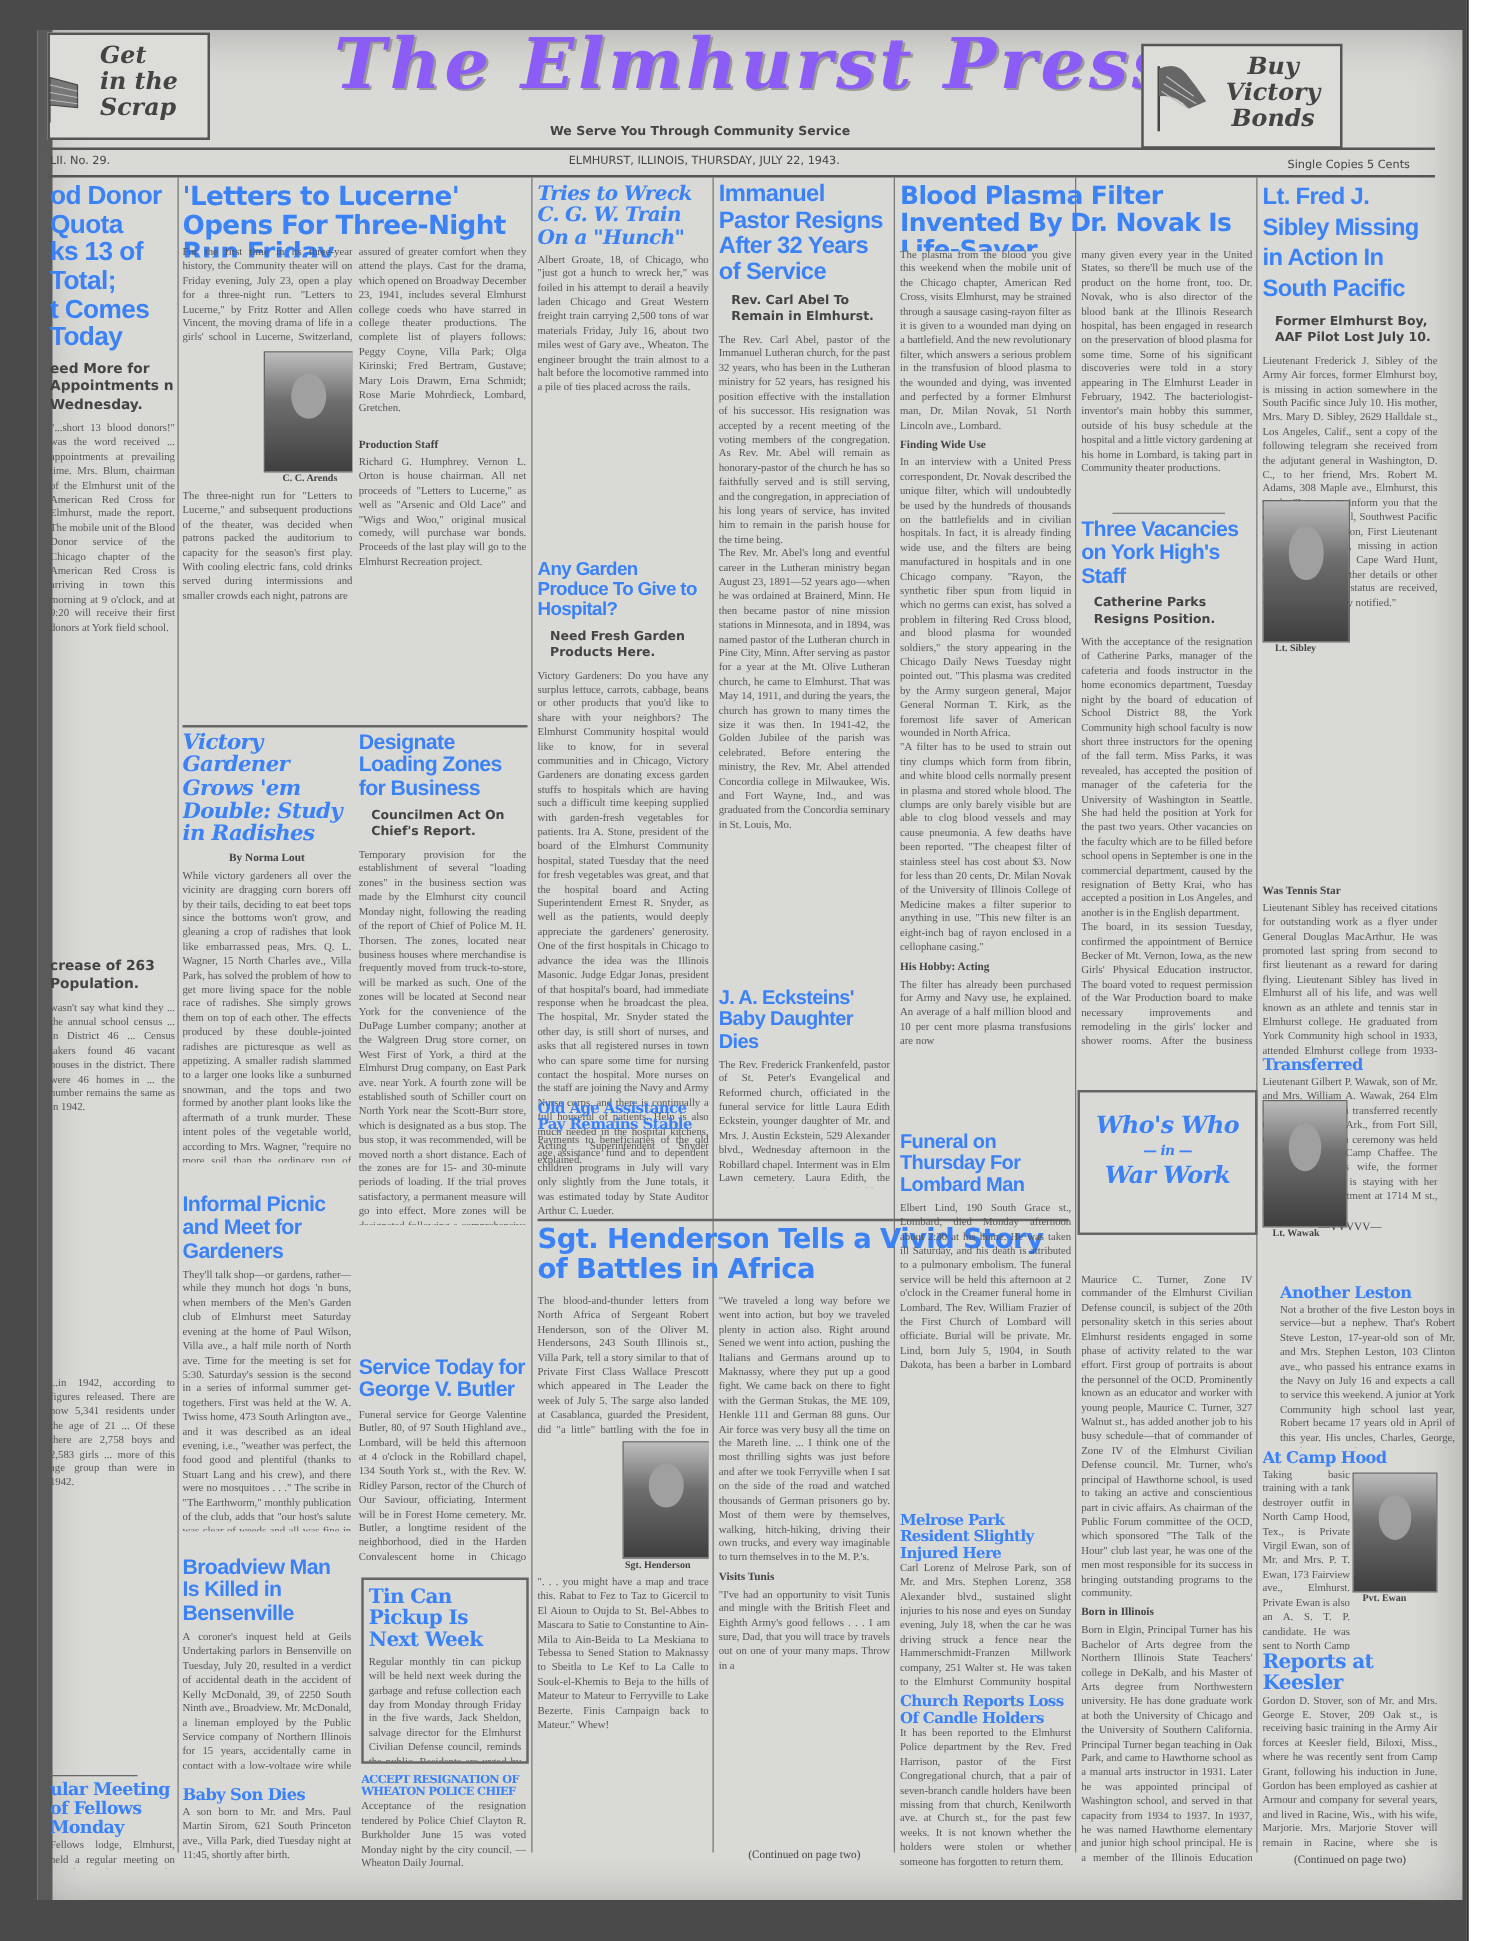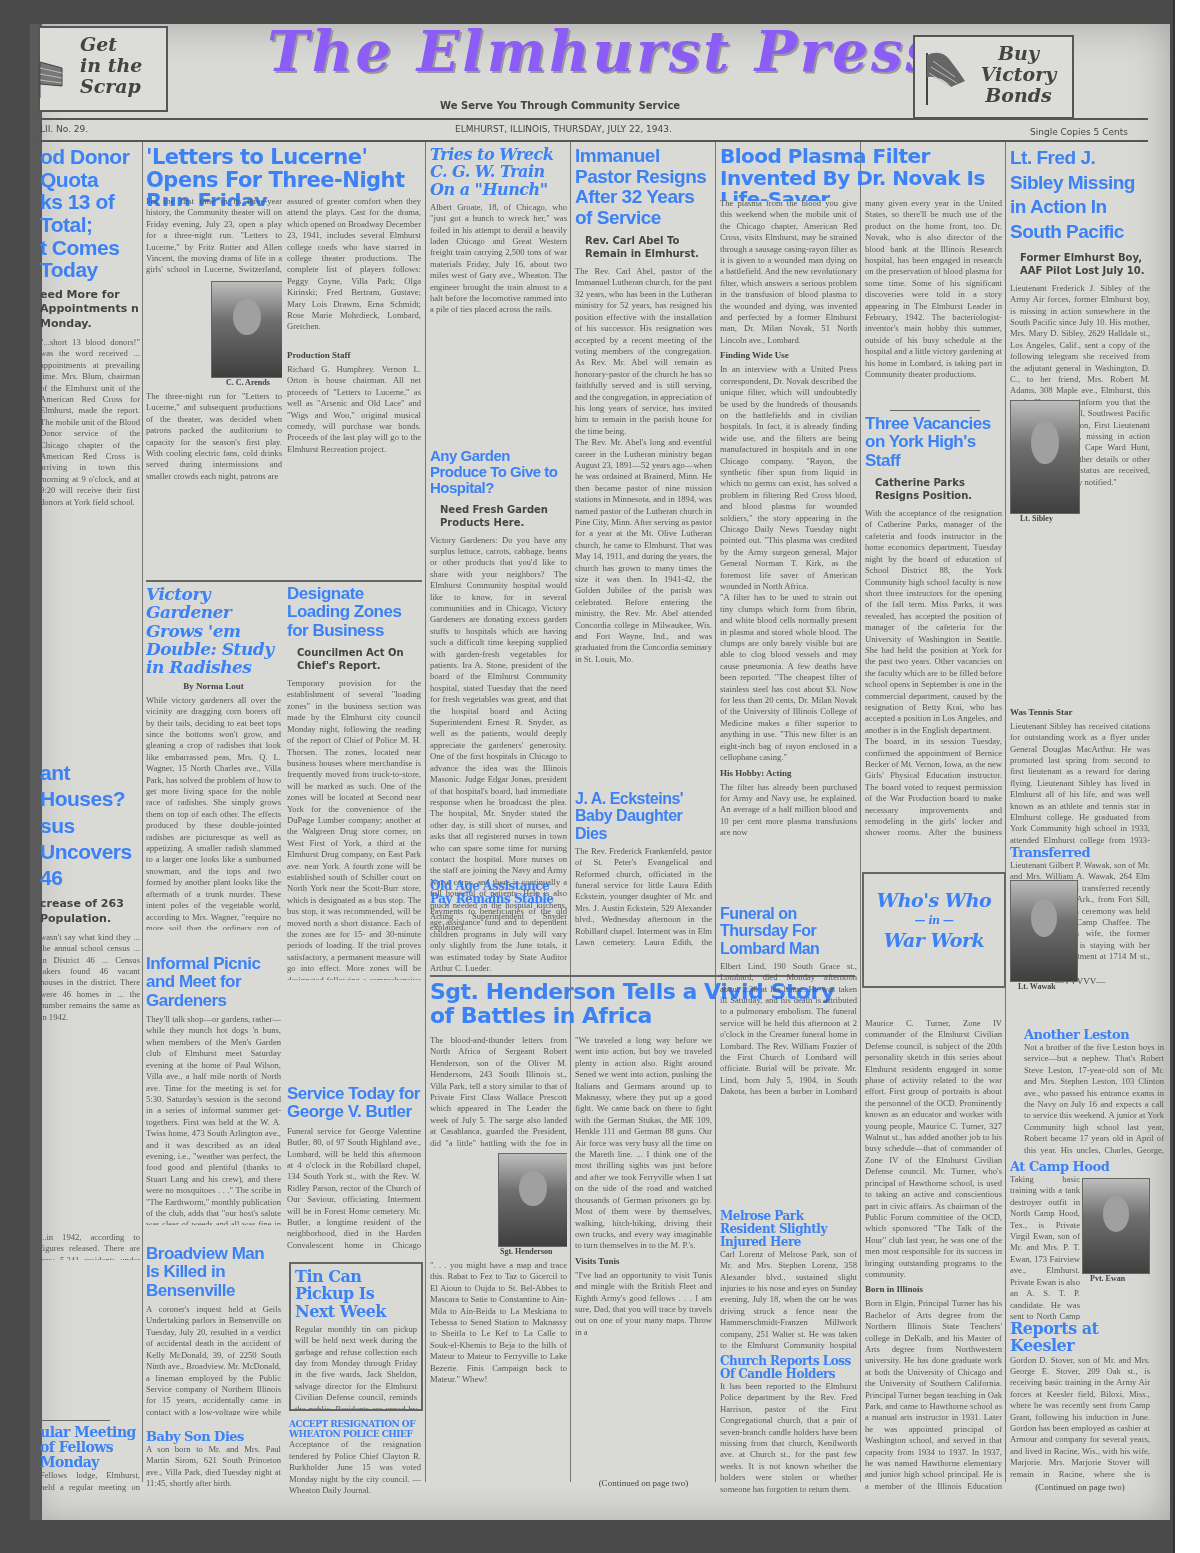--- a/index.html
+++ b/index.html
@@ -85,26 +85,25 @@
 <div class="vr" style="left:715px;top:142px;height:1340px;"></div>
 <div class="vr" style="left:860px;top:142px;height:1340px;"></div>
 <div class="vr" style="left:1005px;top:142px;height:1340px;"></div>
 
 <div class="col" style="left:40px;top:146px;width:100px;height:1340px;">
   <h2 class="hd cond" style="font-size:21px;">
     <span>od Donor Quota</span><br>
     <span>ks 13 of Total;</span><br>
     <span>t Comes Today</span>
   </h2>
-  <div class="sub" style="margin-left:0;font-size:11px;">eed More for Appointments n Monday.</div>
+  <div class="sub" style="margin-left:0;font-size:11px;">eed More for Appointments n Wednesday.</div>
   <p class="body" style="height:470px;overflow:hidden">"...short 13 blood donors!" was the word received ... appointments at prevailing time. Mrs. Blum, chairman of the Elmhurst unit of the American Red Cross for Elmhurst, made the report. The mobile unit of the Blood Donor service of the Chicago chapter of the American Red Cross is arriving in town this morning at 9 o'clock, and at 9:20 will receive their first donors at York field school.</p>
   <p class="body" style="height:0"></p>
 </div>
 <div class="col" style="left:40px;top:760px;width:100px;height:500px;">
-  <h2 class="hd cond" style="font-size:21px;line-height:1.25">ant Houses? sus Uncovers 46</h2>
   <div class="sub" style="margin-left:0;font-size:11px;">crease of 263 Population.</div>
   <p class="body" style="height:300px;overflow:hidden">wasn't say what kind they ... the annual school census ... in District 46 ... Census takers found 46 vacant houses in the district. There were 46 homes in ... the number remains the same as in 1942.</p>
   <p class="body" style="height:140px;overflow:hidden">...in 1942, according to figures released. There are now 5,341 residents under the age of 21 ... Of these there are 2,758 boys and 2,583 girls ... more of this age group than were in 1942.</p>
 </div>
 <div class="hr" style="left:40px;top:1420px;width:70px;height:1px"></div>
 <div class="col" style="left:40px;top:1425px;width:100px;height:70px;">
   <h3 class="hd serif" style="font-size:14px;">ular Meeting of Fellows Monday</h3>
   <p class="body">Fellows lodge, Elmhurst, held a regular meeting on Monday, July 19, in the Mahler hall.</p>
 </div>
 

